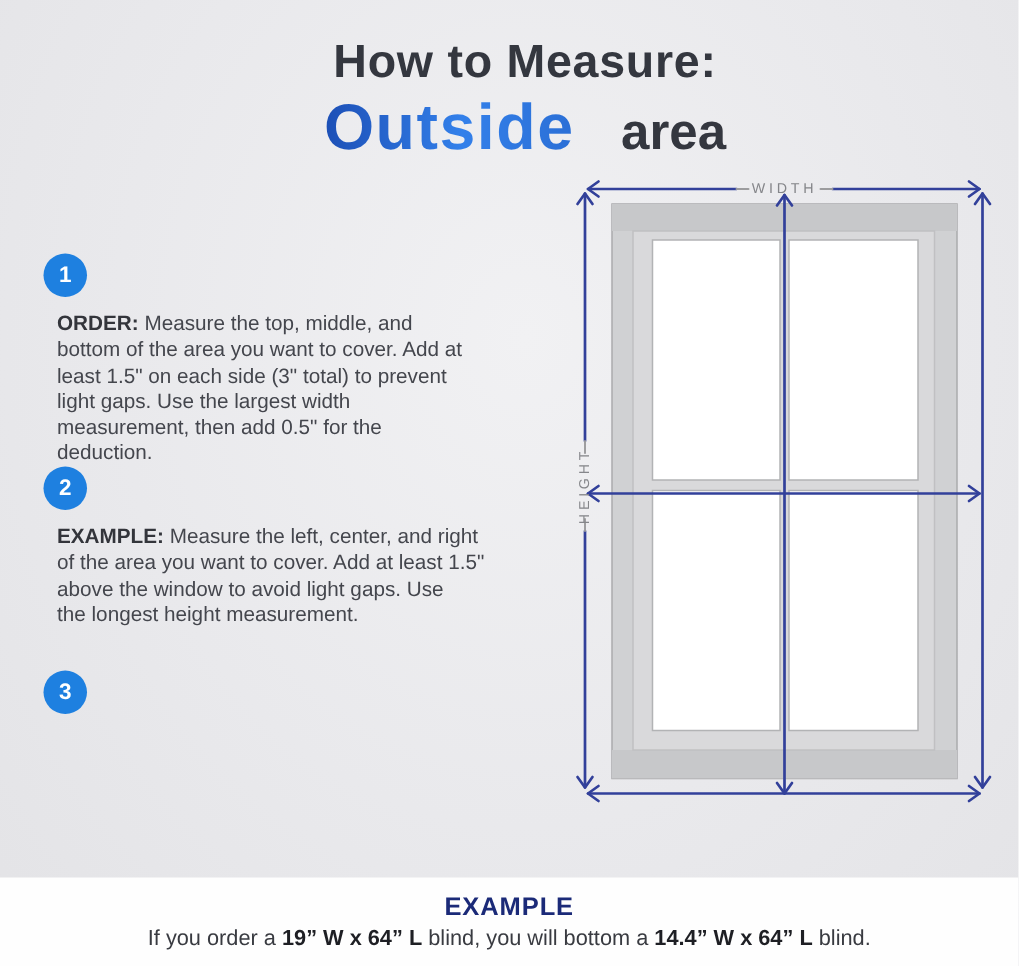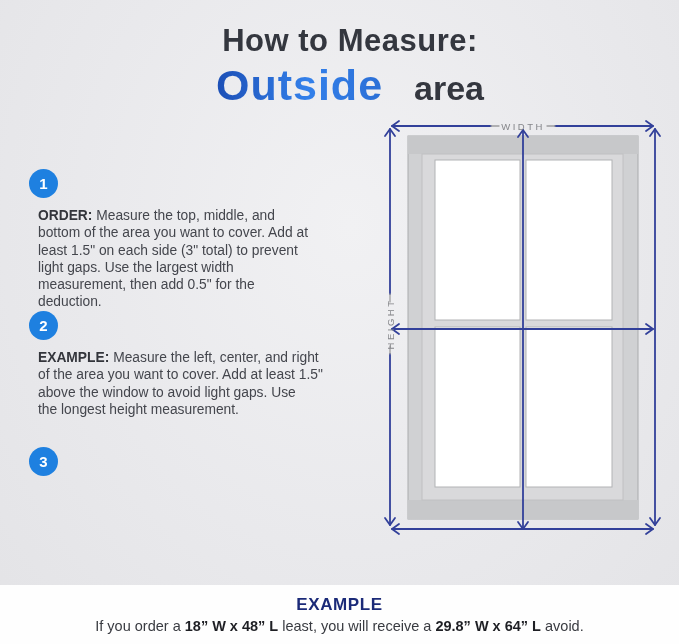--- a/index.html
+++ b/index.html
@@ -135,16 +135,16 @@
         </g>
       </g>
 
       <text x="148" y="16" text-anchor="middle" dominant-baseline="central" font-family="Liberation Sans, sans-serif" font-size="9.5" letter-spacing="2.5" fill="#85868a">WIDTH</text>
       <text x="15" y="214" text-anchor="middle" dominant-baseline="central" transform="rotate(-90 15 214)" font-family="Liberation Sans, sans-serif" font-size="9.5" letter-spacing="2.5" fill="#85868a">HEIGHT</text>
     </svg>
   </div>
 
   <div class="footer">
     <div class="example-heading">EXAMPLE</div>
-    <div class="example-line"><span>If you order a </span><b>18” W x 48” L</b><span> least, you will receive a </span><b>29.8” W x 64” L</b><span> avoid.</span></div>
+    <div class="example-line"><span>If you order a </span><b>19” W x 64” L</b><span> blind, you will bottom a </span><b>14.4” W x 64” L</b><span> blind.</span></div>
   </div>
 
 </div>
 
 </body></html>

